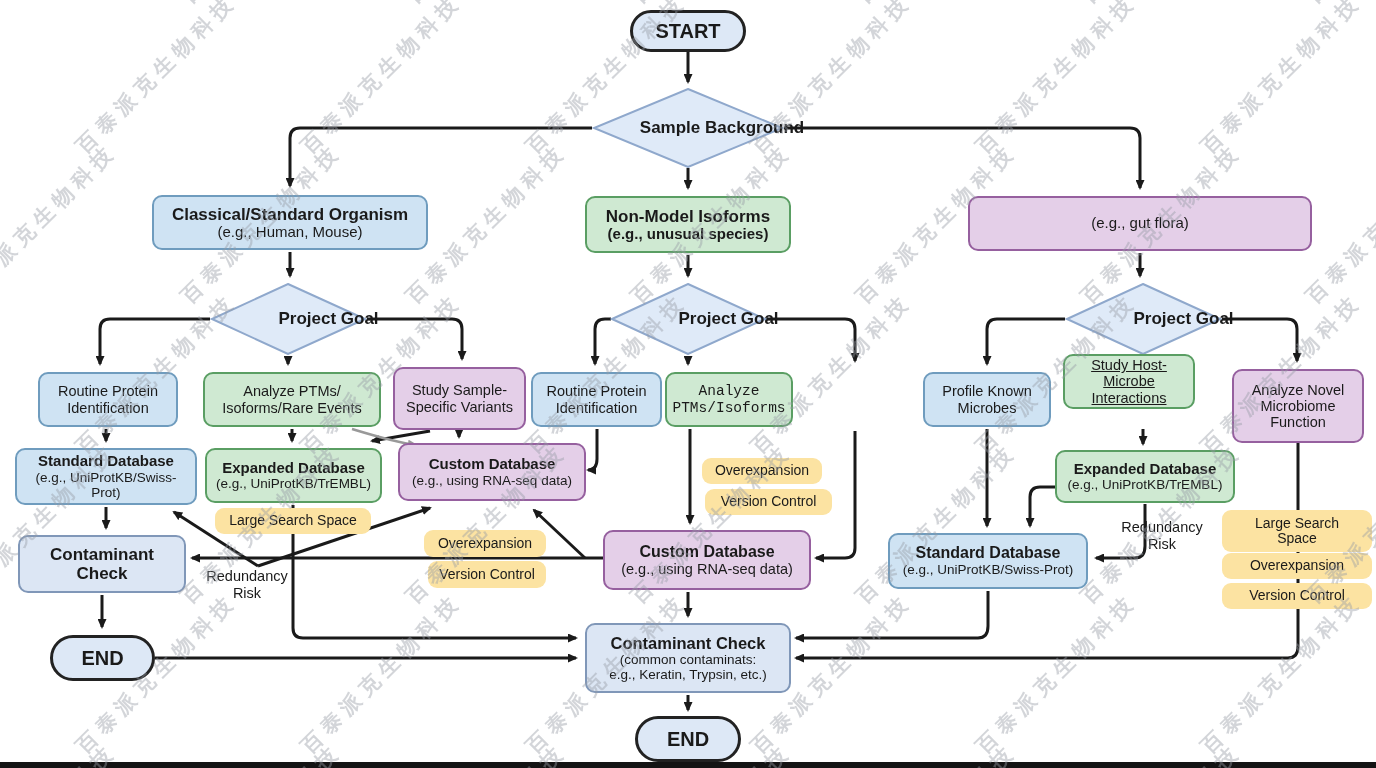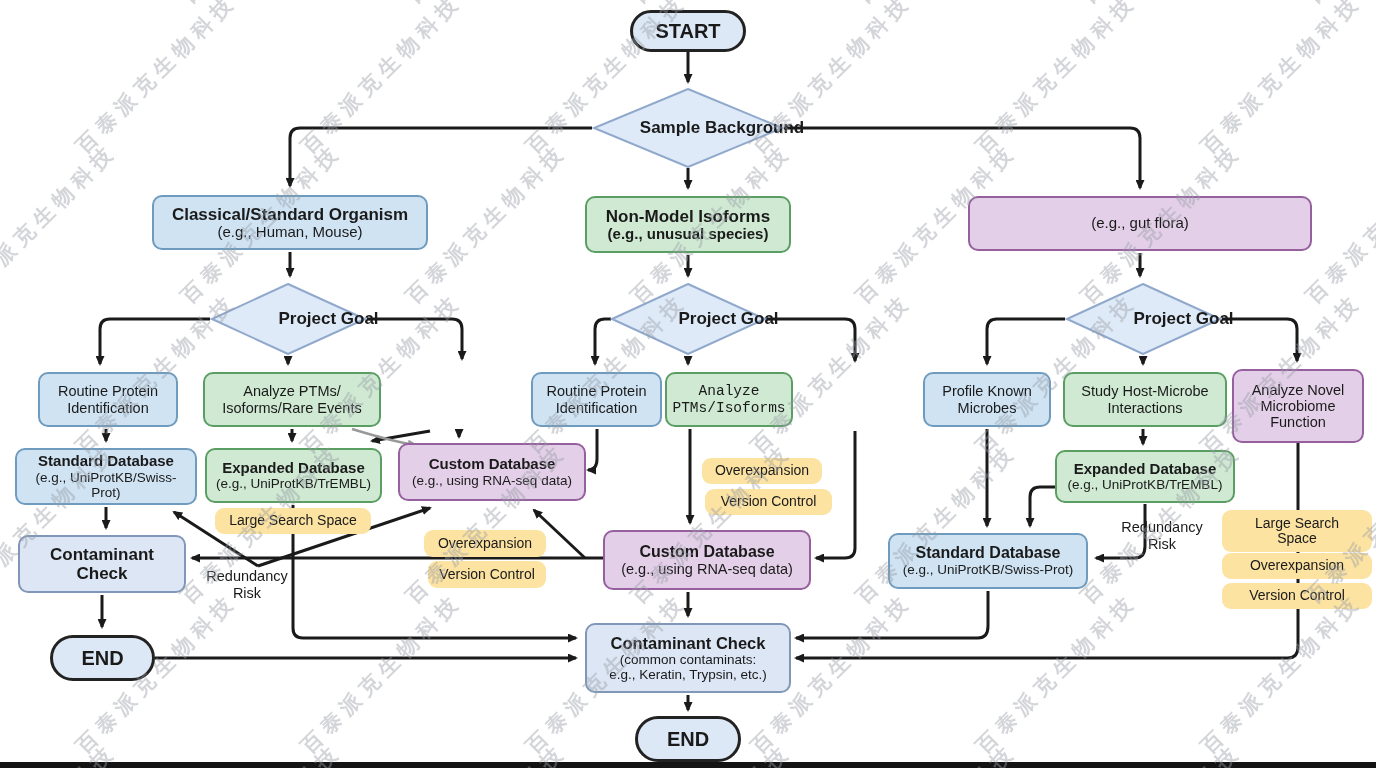--- a/index.html
+++ b/index.html
@@ -130,32 +130,35 @@
   <div class="node purple" style="left:968px;top:196px;width:344px;height:55px;">
     <span class="s" style="font-size:15px;">(e.g., gut flora)</span>
   </div>
 
   <div class="node blue" style="left:38px;top:372px;width:140px;height:55px;">
     <span class="opt">Routine Protein Identification</span>
   </div>
   <div class="node green" style="left:203px;top:372px;width:178px;height:55px;">
     <span class="opt">Analyze PTMs/ Isoforms/Rare Events</span>
   </div>
+  <div class="node purple" style="left:393px;top:367px;width:133px;height:63px;">
+    <span class="opt">Study Sample-Specific Variants</span>
+  </div>
 
   <div class="node blue" style="left:531px;top:372px;width:131px;height:55px;">
     <span class="opt">Routine Protein Identification</span>
   </div>
   <div class="node green" style="left:665px;top:372px;width:128px;height:55px;font-family:Liberation Mono, monospace;">
     <span class="opt">Analyze PTMs/Isoforms</span>
   </div>
 
   <div class="node blue" style="left:923px;top:372px;width:128px;height:55px;">
     <span class="opt">Profile Known Microbes</span>
   </div>
-  <div class="node green" style="left:1063px;top:372px;width:164px;height:55px;">
+  <div class="node green" style="left:1063px;top:354px;width:132px;height:55px;text-decoration:underline;">
     <span class="opt">Study Host-Microbe Interactions</span>
   </div>
   <div class="node purple" style="left:1232px;top:369px;width:132px;height:74px;">
     <span class="opt">Analyze Novel Microbiome Function</span>
   </div>
 
   <div class="node blue" style="left:15px;top:448px;width:182px;height:57px;">
     <span class="t">Standard Database</span>
     <span class="s">(e.g., UniProtKB/Swiss-Prot)</span>
   </div>

